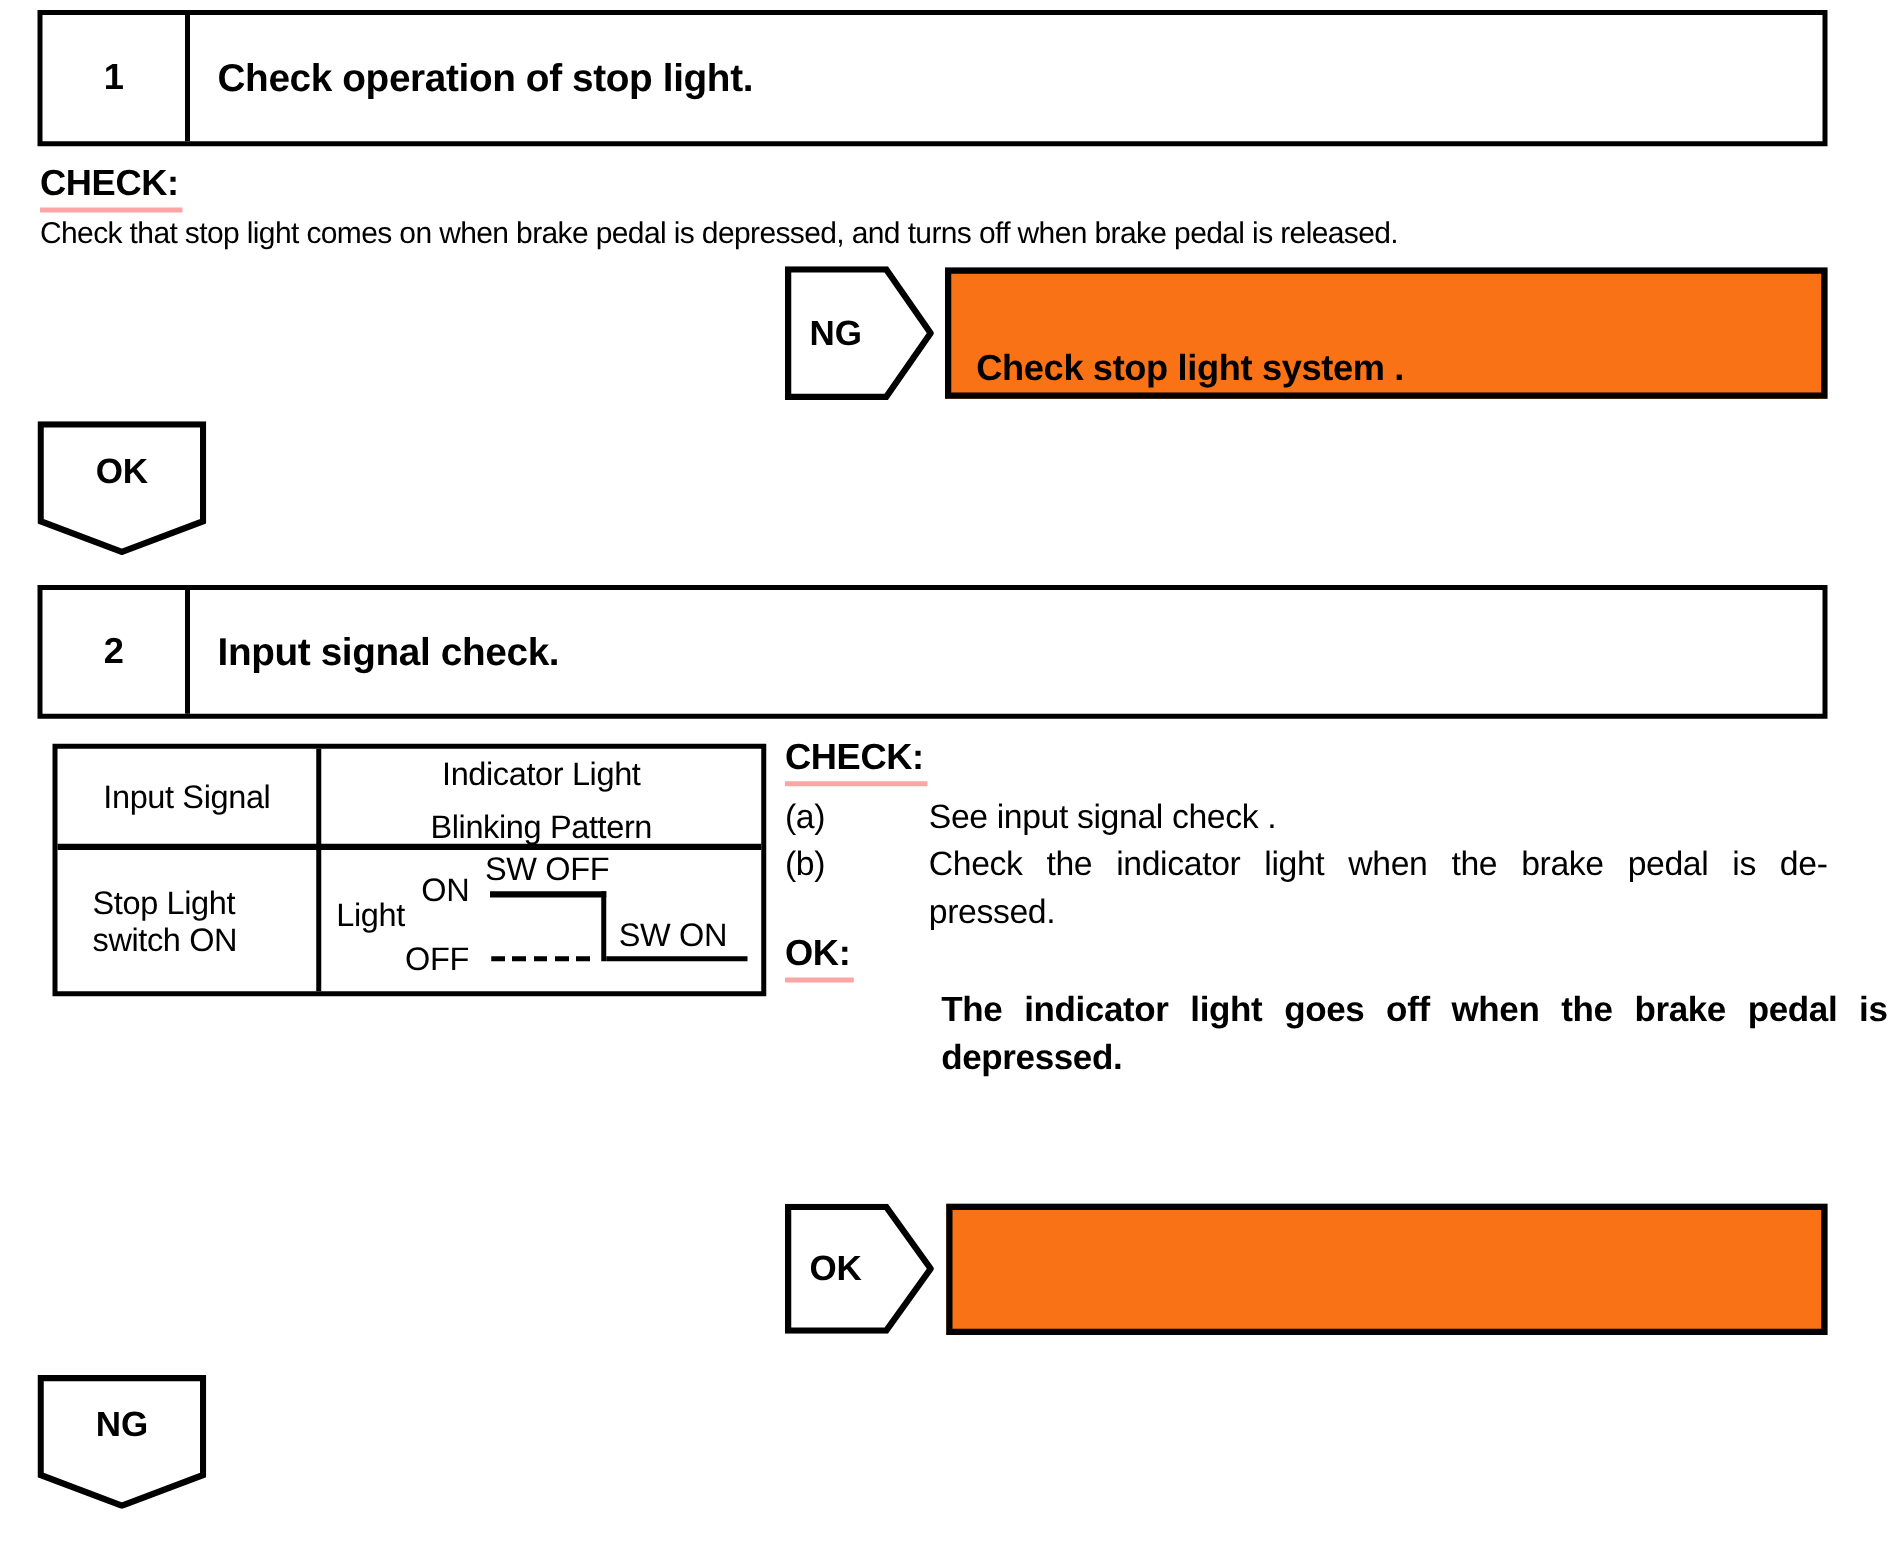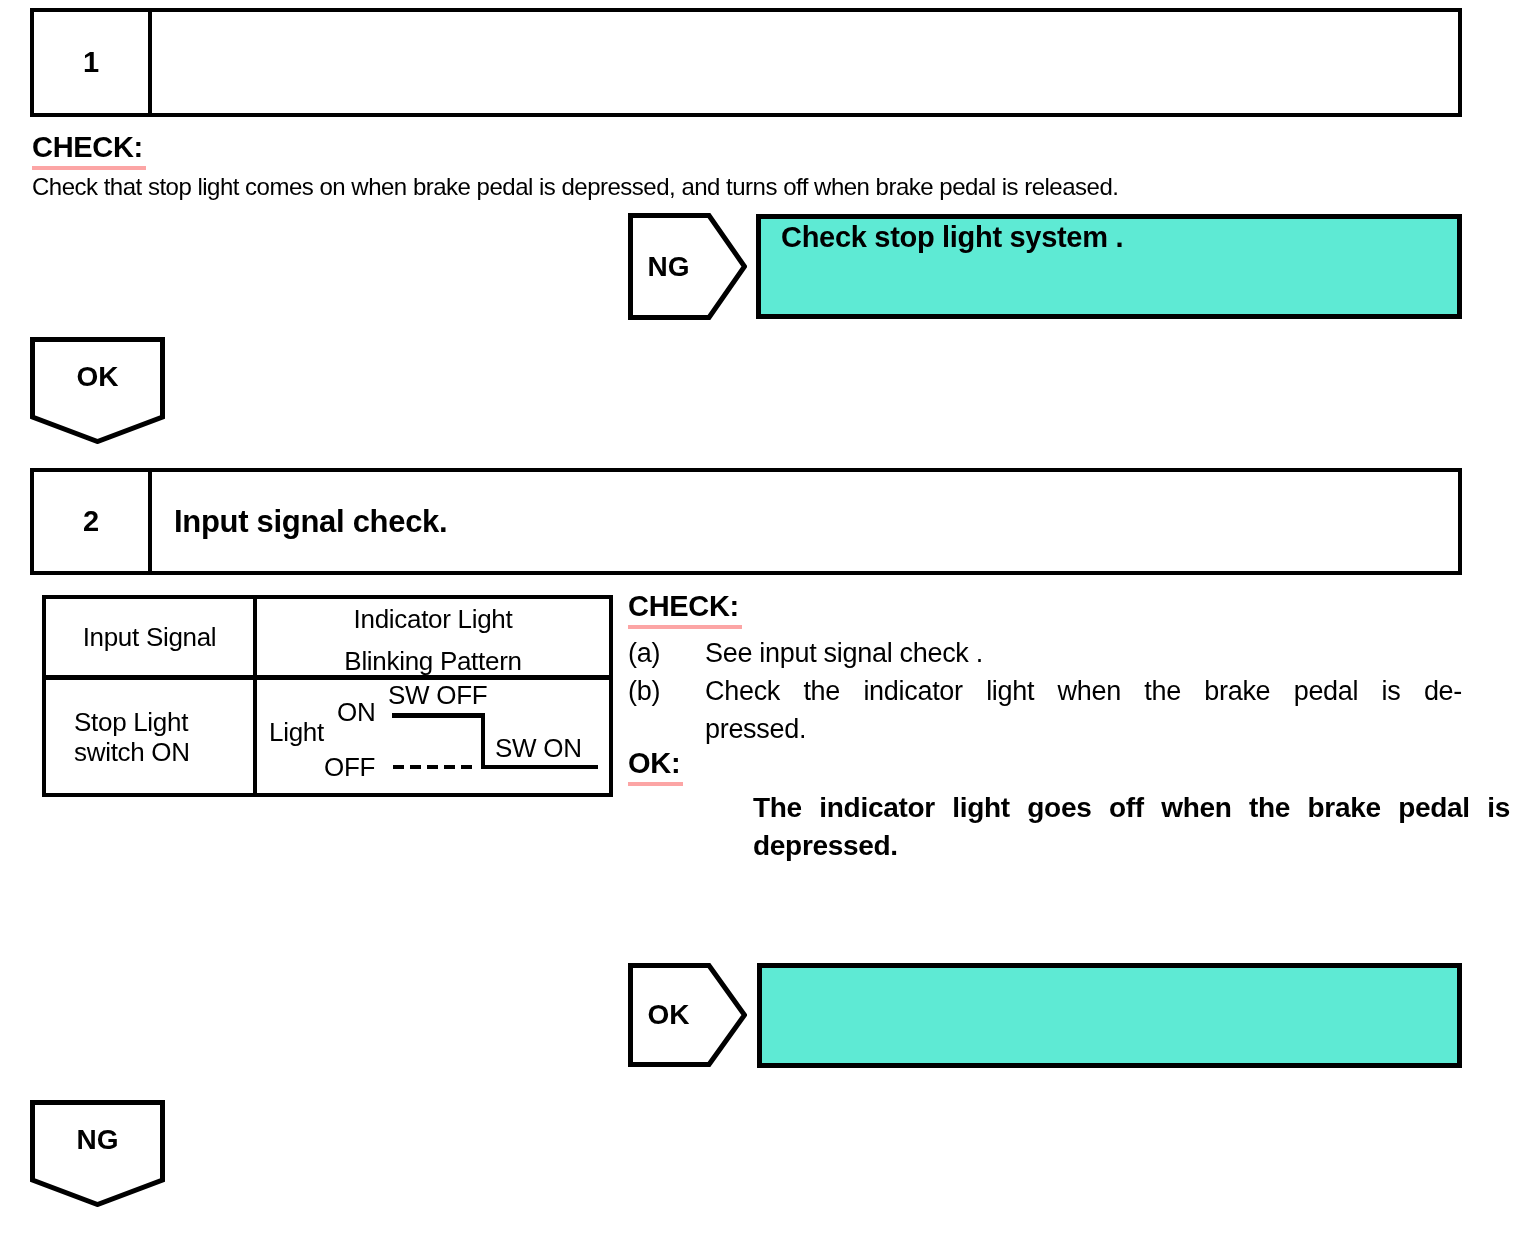--- a/index.html
+++ b/index.html
@@ -26,22 +26,22 @@
   
   .heading {
     display:inline-block; font-weight:bold; font-size:29px; letter-spacing:-0.3px;
     border-bottom:4px solid #fca5a5; padding:0 3px 4px 0; line-height:30px;
   }
 
   .bodytext { font-size:24px; letter-spacing:-0.5px; white-space:nowrap; line-height:32px; }
 
   
   .action-box {
-    border:5px solid #000; box-sizing:border-box; background:#5eead4;
-    display:flex; flex-direction:column; justify-content:flex-start;
+    border:5px solid #000; box-sizing:border-box; background:#f97316;
+    display:flex; flex-direction:column; justify-content:flex-end;
     padding:0 18px 0 20px;
   }
   .action-l1 { font-weight:bold; font-size:29px; letter-spacing:-0.3px; line-height:37px; }
   .action-l1.justify { text-align:justify; text-align-last:justify; font-size:28px; }
   .action-l2 { font-weight:bold; font-size:26px; letter-spacing:-0.3px; line-height:37px; }
 
   
   .pent { position:absolute; }
   .pent svg { position:absolute; left:0; top:0; display:block; }
   .pent-label {
@@ -66,32 +66,33 @@
   .wf-label { position:absolute; font-size:26px; line-height:30px; letter-spacing:-0.3px; white-space:nowrap; }
   .wf-line  { position:absolute; background:#000; }
   .wf-dash  {
     position:absolute; height:4px;
     background:repeating-linear-gradient(90deg,#000 0 11px,transparent 11px 17px);
   }
 
   
   .list-row { display:flex; width:834px; font-size:27px; letter-spacing:-0.3px; line-height:38px; }
   .marker { width:77px; flex:none; }
-  .ltext { flex:1; }
+  .ltext { flex:1;margin-left:38px; }
   .justify-line { text-align:justify; text-align-last:justify; }
 
   .ok-bold { width:757px; font-weight:bold; font-size:28px; letter-spacing:-0.3px; line-height:38px;margin-left:48px; }
 </style>
 </head>
 <body>
 
 <div class="page">
 
   <div class="abs step-box" style="left:30px; top:8px; width:1432px; height:109px;">
     <div class="step-num">1</div>
+    <div class="step-title">Check operation of stop light.</div>
   </div>
 
   <div class="abs" style="left:32px; top:132px;">
     <span class="heading">CHECK:</span>
   </div>
   <div class="abs bodytext" style="left:32px; top:171px;">Check that stop light comes on when brake pedal is depressed, and turns off when brake pedal is released.</div>
 
   <div class="pent" style="left:628px; top:213px; width:119px; height:107px;">
     <svg width="119" height="107" viewBox="0 0 119 107">
       <polygon points="2.5,2.5 81,2.5 116.5,53.5 81,104.5 2.5,104.5" fill="#ffffff" stroke="#000000" stroke-width="5"></polygon>

